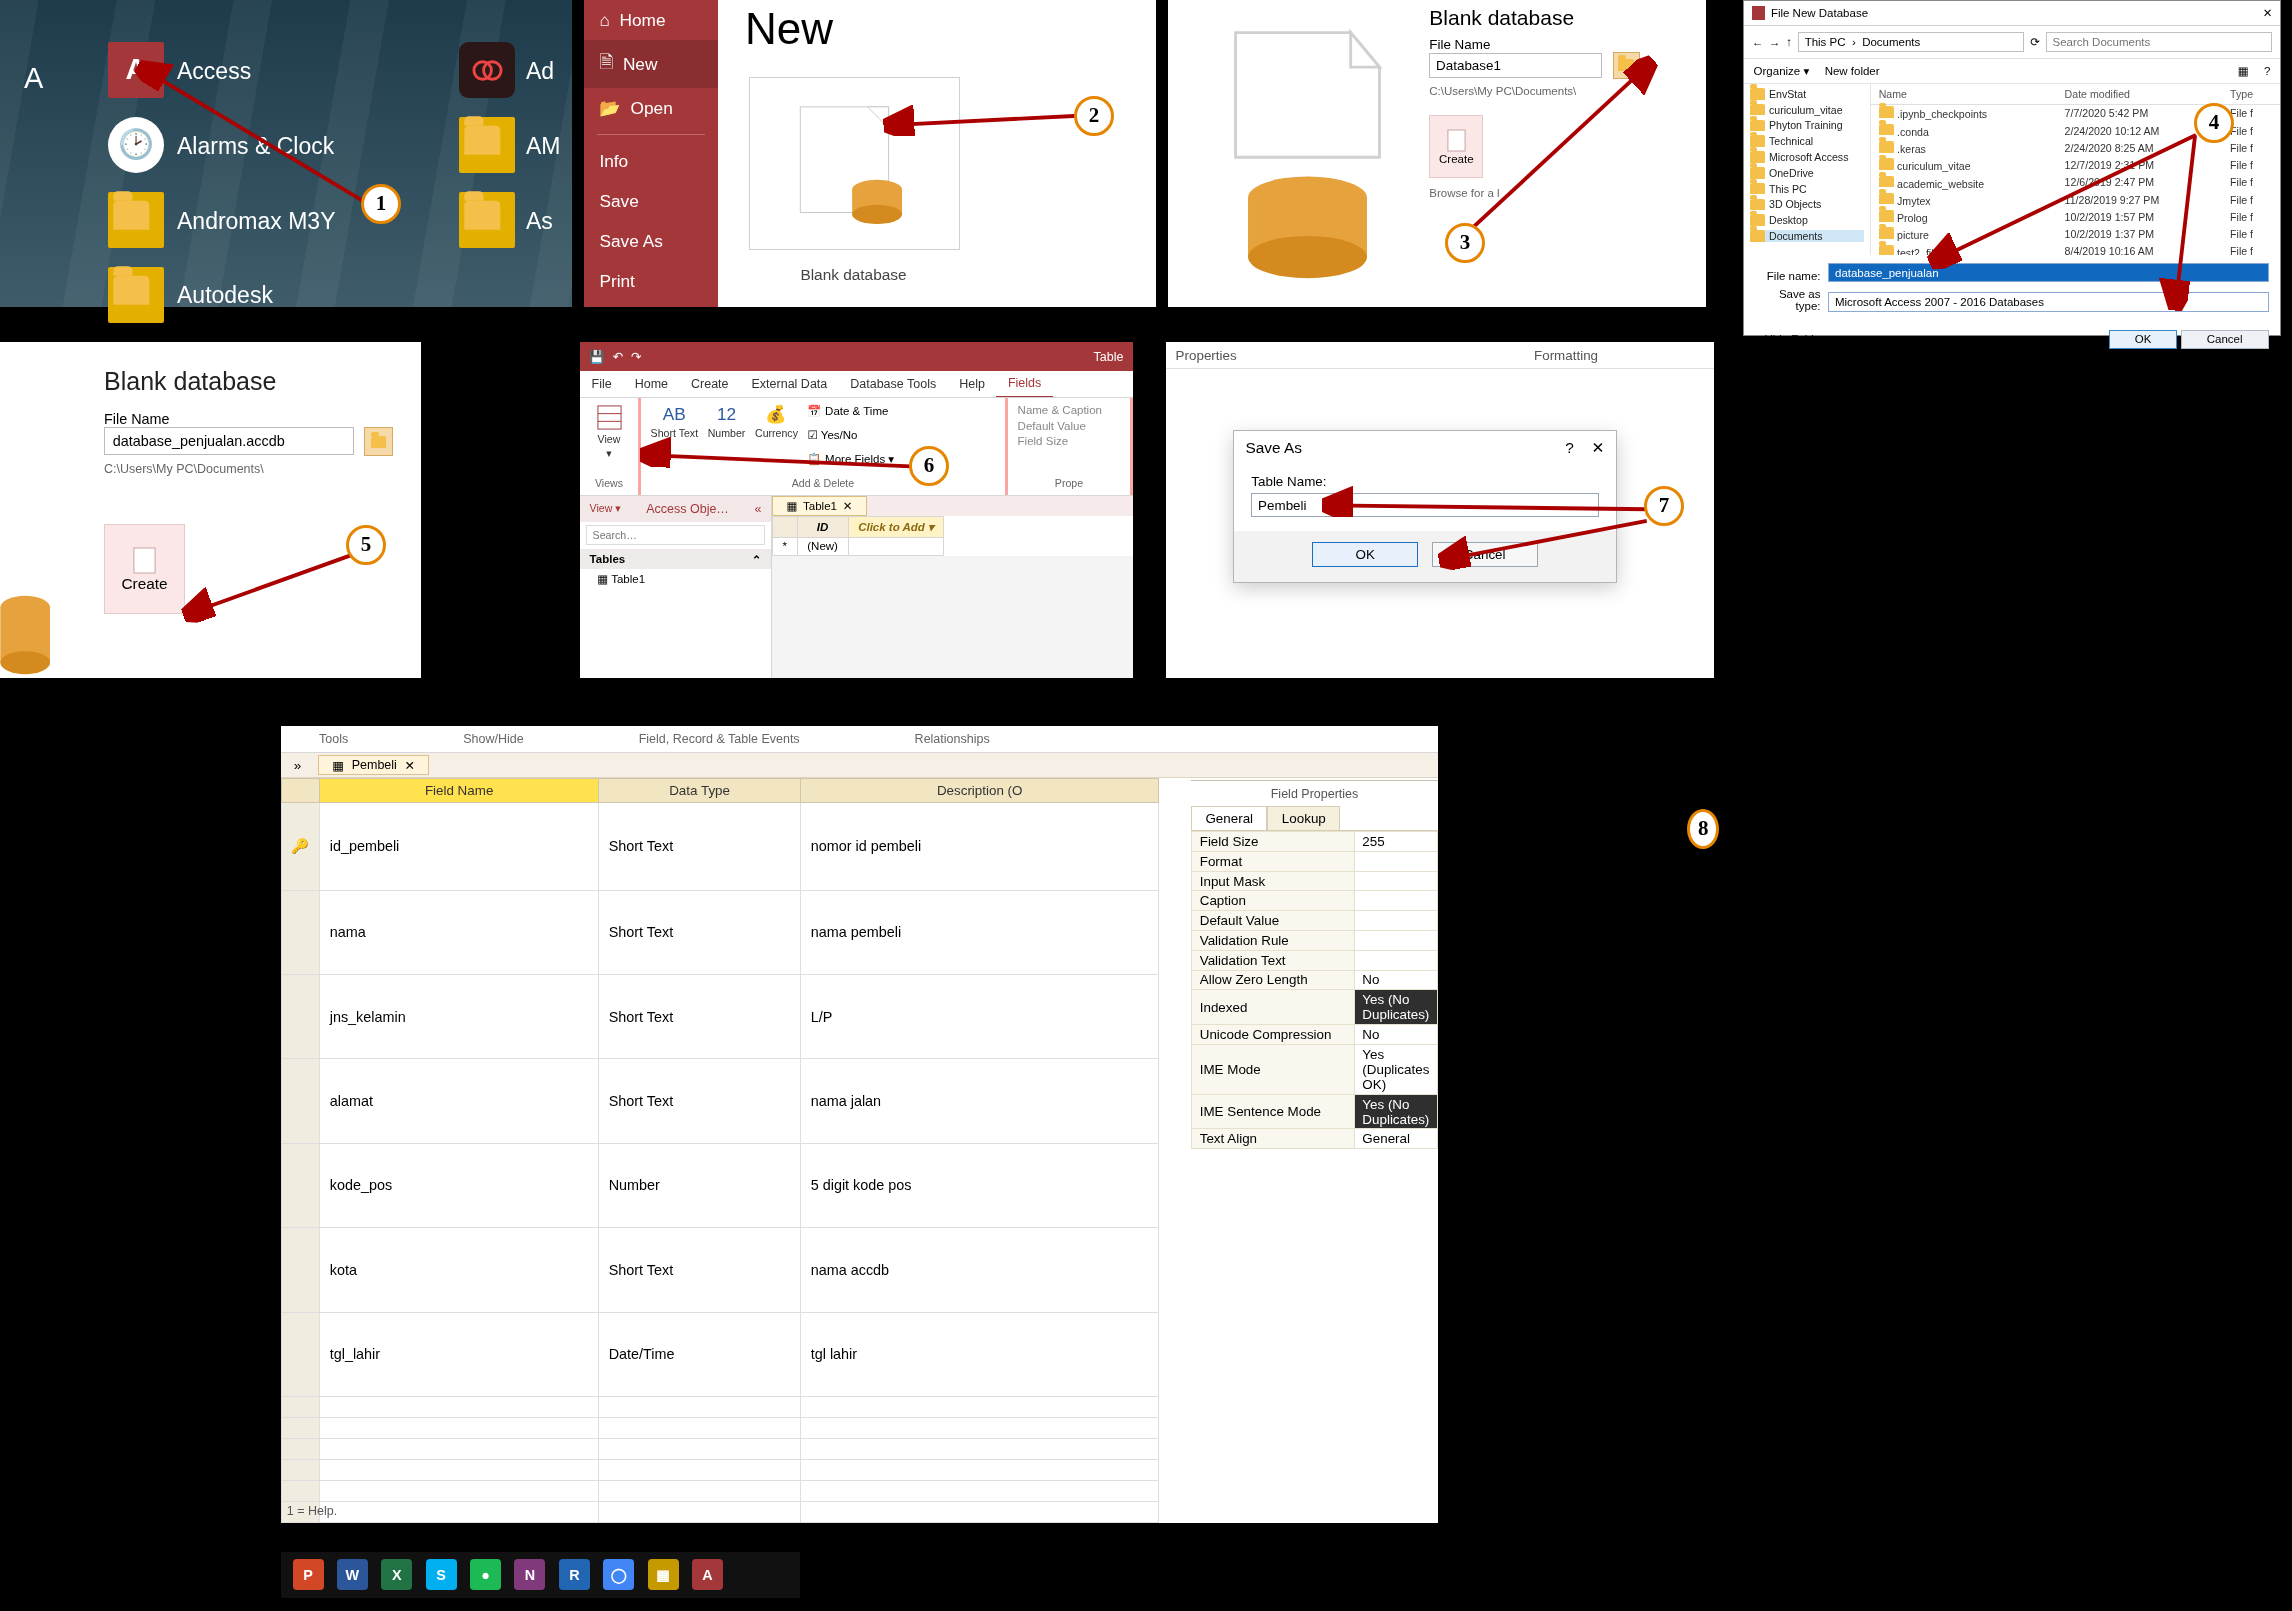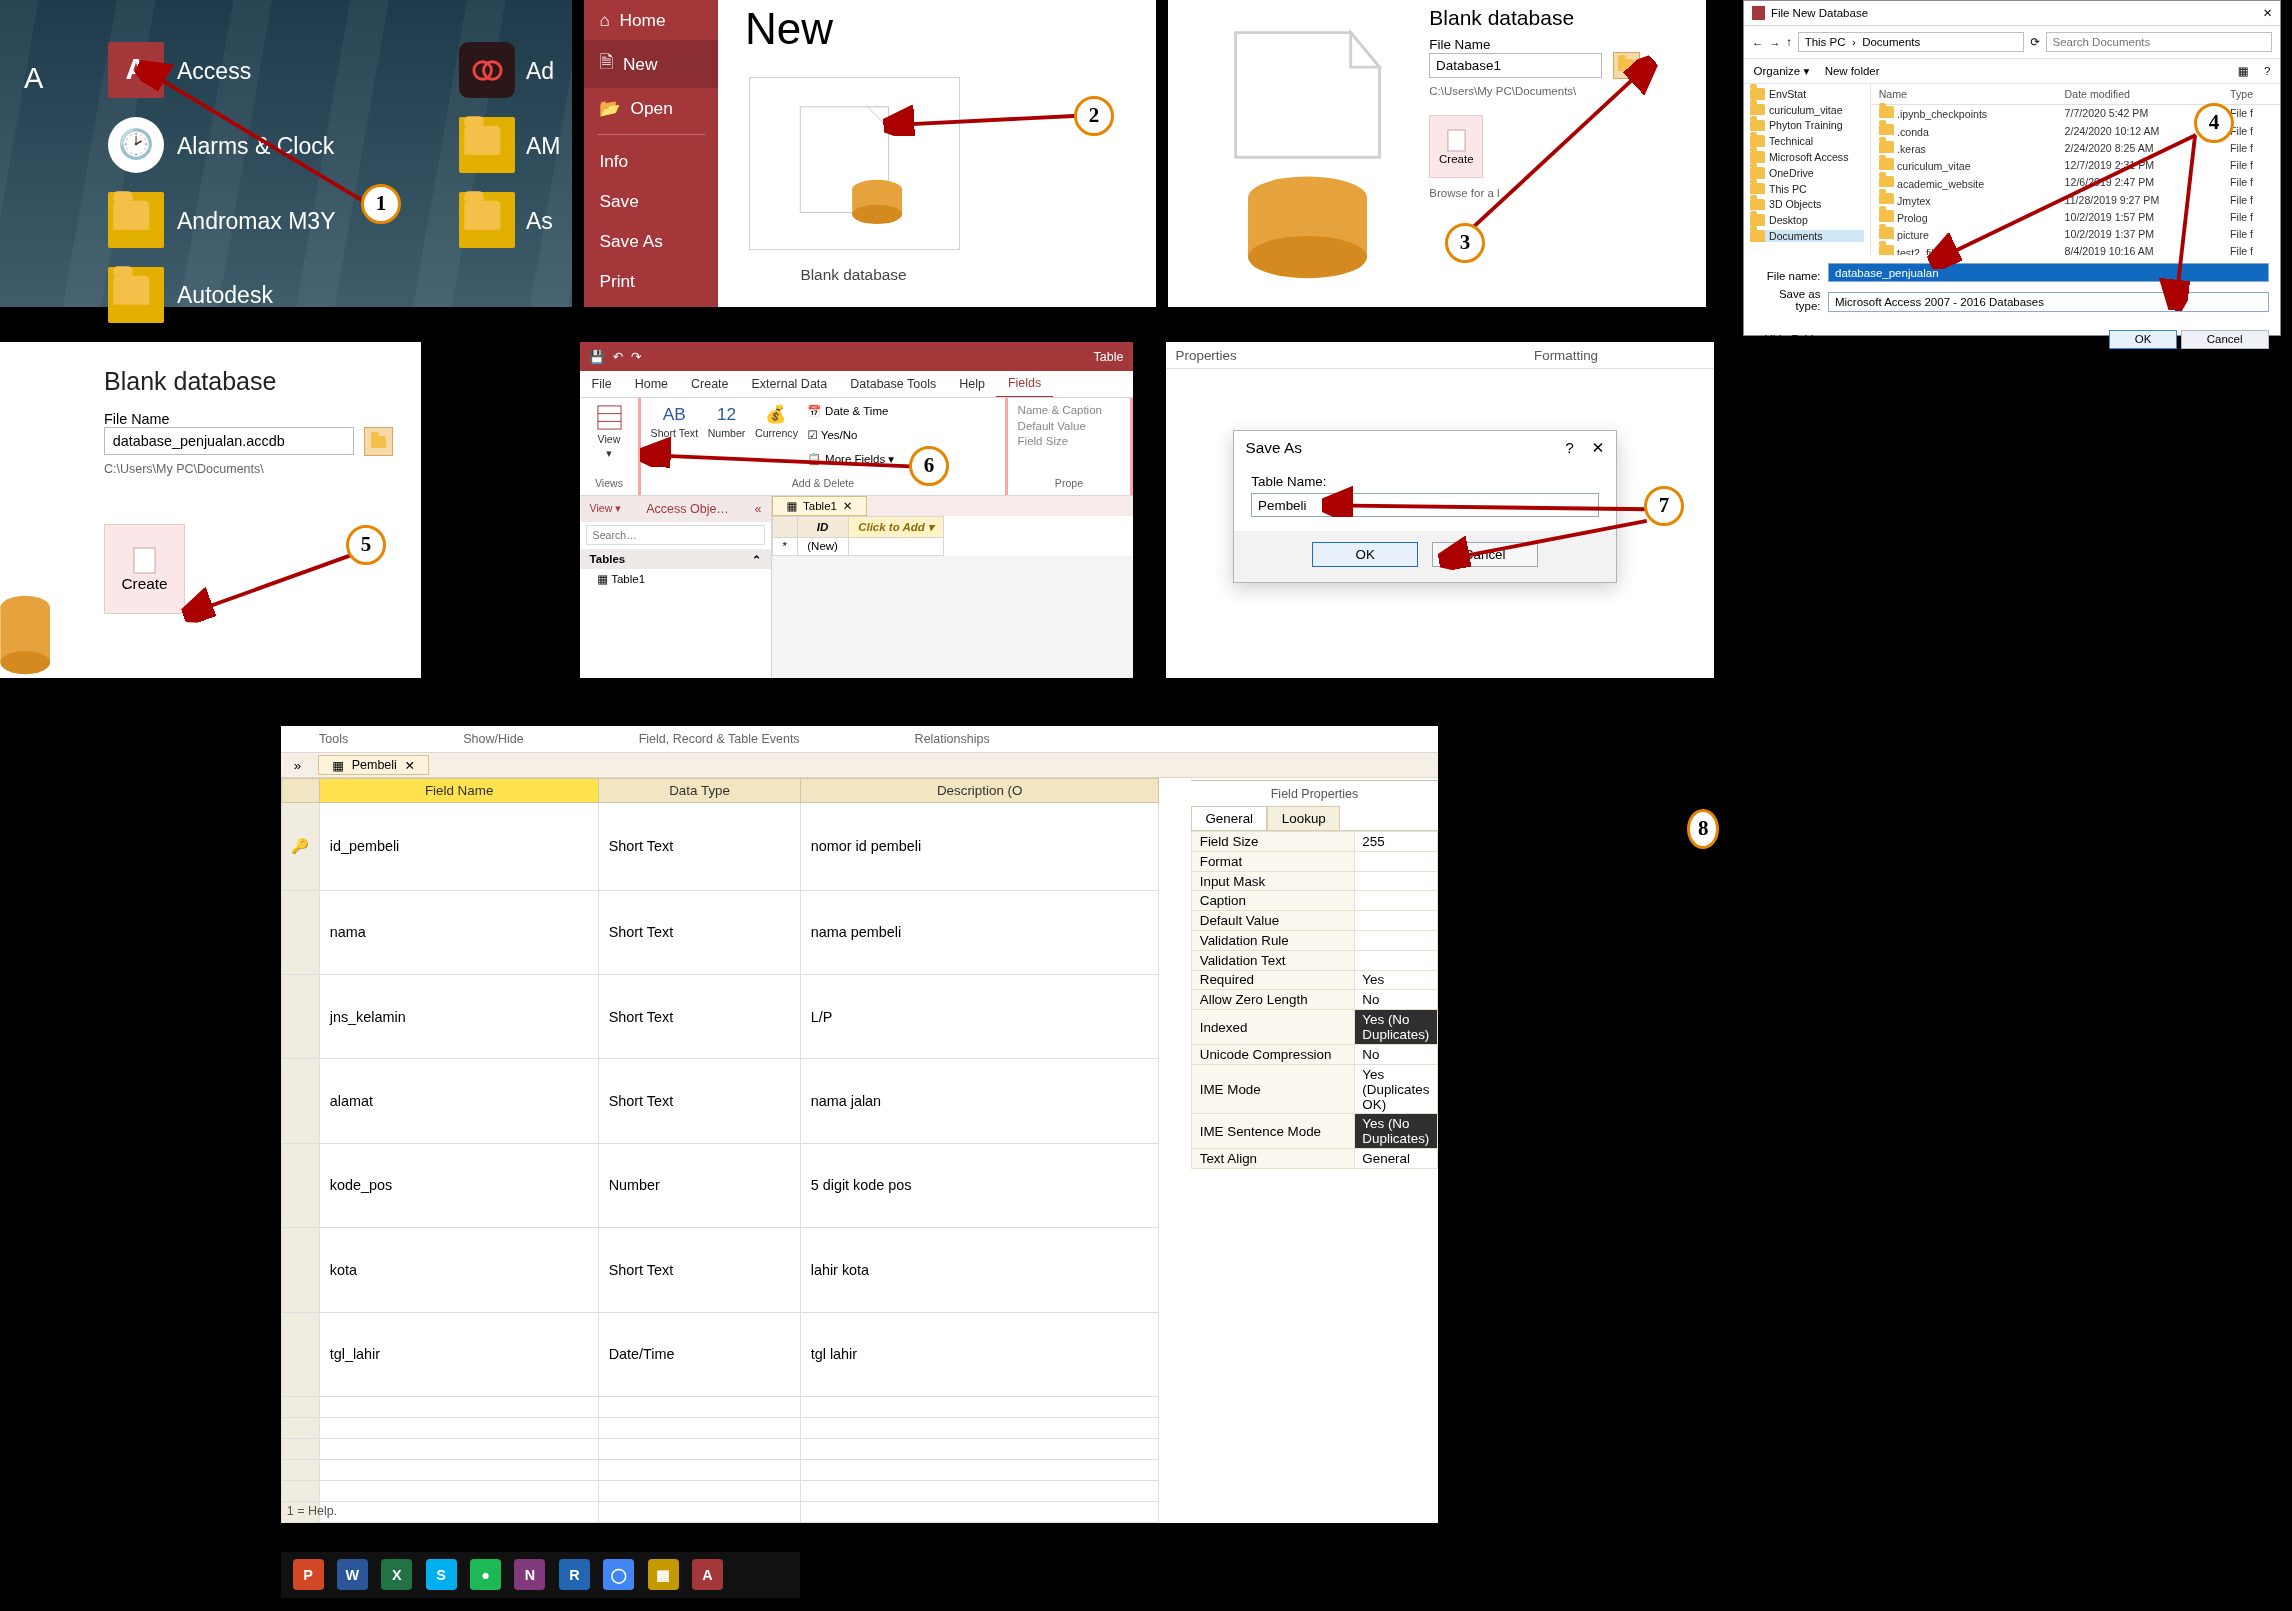--- a/index.html
+++ b/index.html
@@ -694,21 +694,21 @@
           <tr>
             <td class="rowhead"></td>
             <td>kode_pos</td>
             <td>Number</td>
             <td>5 digit kode pos</td>
           </tr>
           <tr>
             <td class="rowhead"></td>
             <td>kota</td>
             <td>Short Text</td>
-            <td>lahir kota</td>
+            <td>nama accdb</td>
           </tr>
           <tr>
             <td class="rowhead"></td>
             <td>tgl_lahir</td>
             <td>Date/Time</td>
             <td>tgl lahir</td>
           </tr>
           <tr class="blank">
             <td class="rowhead"></td>
             <td></td>
@@ -778,24 +778,20 @@
               <td class="lbl">Default Value</td>
               <td class=""></td>
             </tr>
             <tr>
               <td class="lbl">Validation Rule</td>
               <td class=""></td>
             </tr>
             <tr>
               <td class="lbl">Validation Text</td>
               <td class=""></td>
-            </tr>
-            <tr>
-              <td class="lbl">Required</td>
-              <td class="">Yes</td>
             </tr>
             <tr>
               <td class="lbl">Allow Zero Length</td>
               <td class="">No</td>
             </tr>
             <tr>
               <td class="lbl">Indexed</td>
               <td class="selrow">Yes (No Duplicates)</td>
             </tr>
             <tr>

